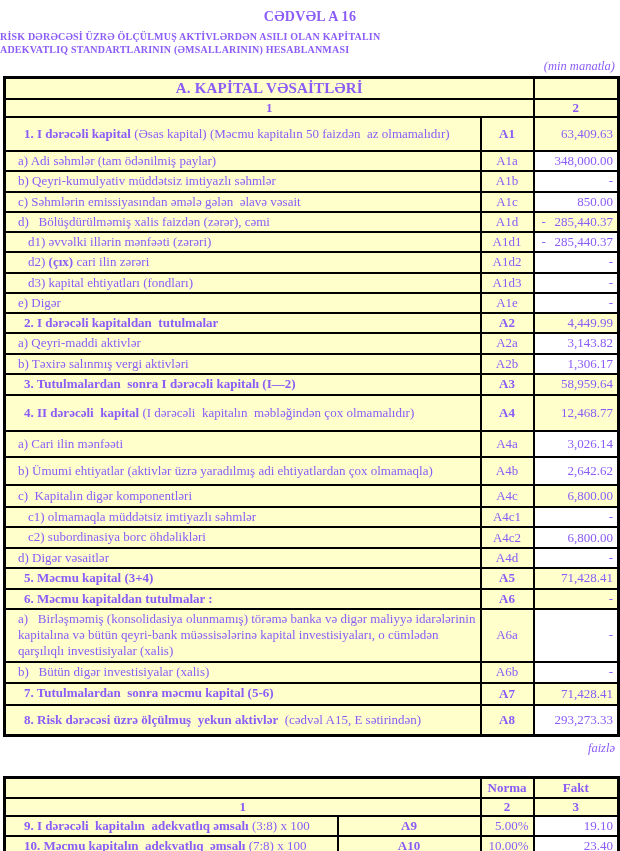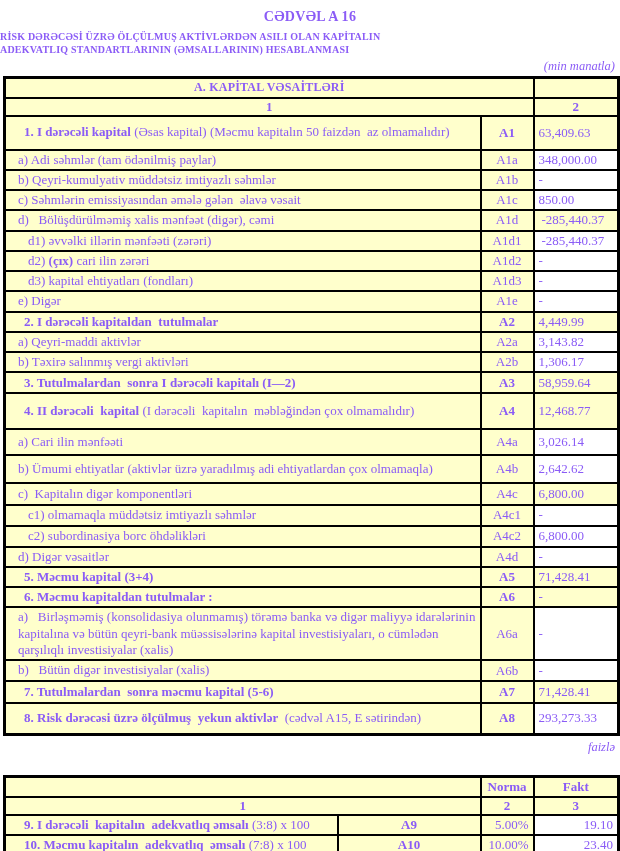--- a/index.html
+++ b/index.html
@@ -11,28 +11,28 @@
     position:relative; overflow:hidden;
   }
   .tbl-label { text-align:center; font-weight:bold; font-size:14px; padding-top:9px; letter-spacing:.3px; }
   .main-title { text-align:left; font-weight:bold; font-size:10px; line-height:1.3; margin-top:5px; letter-spacing:.2px; }
   .unit-note { text-align:right; font-style:italic; font-size:12.5px; padding-right:5px; margin-top:3px; margin-bottom:2px;margin-left:36px; }
   table { border-collapse:collapse; table-layout:fixed; margin:0 3px; width:614px; }
   table, td, th { border:2px solid var(--border); }
   table { border-width:3px; }
   td, th { padding:1px 4px; font-size:13px; vertical-align:middle; background:var(--yellow); overflow:hidden; }
   th { font-weight:bold; text-align:center; }
-  .sec-hdr { font-size:12px; height:20px; letter-spacing:.2px; }
+  .sec-hdr { font-size:15px; height:20px; letter-spacing:.2px; }
   .nums-row th { height:14px; font-size:13px; padding:0 2px; }
   .lbl { text-align:left; padding-left:18px; white-space:pre-wrap; line-height:1.25; }
   .ind1 { padding-left:12px; }
   .ind2 { padding-left:22px; }
   .b { font-weight:bold; }
   .code { text-align:center; padding:0 2px; }
-  .val { padding-right:4px; }
+  .val { text-align:right; padding-right:4px; }
   .val .minus { float:left; padding-left:3px; }
   .bg-w { background:var(--white); }
   .bg-y { background:var(--yellow); }
   .ratio-note { text-align:right; font-style:italic; font-size:12.5px; padding-right:5px; margin-top:4px; margin-bottom:20px; }
   .norma { text-align:right; font-weight:normal; padding-right:4px; }
   .fakt { text-align:right; background:var(--white); padding-right:4px; }
 </style>
 </head>
 <body>
 
@@ -75,21 +75,21 @@
           <td class="lbl bg-y ind1"><span>b) Qeyri-kumulyativ müddətsiz imtiyazlı səhmlər</span></td>
           <td class="code bg-y">A1b</td>
           <td class="val bg-w">-</td>
         </tr>
         <tr style="height: 20px;">
           <td class="lbl bg-y ind1"><span>c) Səhmlərin emissiyasından əmələ gələn  əlavə vəsait</span></td>
           <td class="code bg-y">A1c</td>
           <td class="val bg-w">850.00</td>
         </tr>
         <tr style="height: 20px;">
-          <td class="lbl bg-y ind1"><span>d)   Bölüşdürülməmiş xalis mənfəət (digər), cəmi</span></td>
+          <td class="lbl bg-y ind1"><span>d)   Bölüşdürülməmiş xalis faizdən (zərər), cəmi</span></td>
           <td class="code bg-y">A1d</td>
           <td class="val bg-y"><span class="minus">-</span>285,440.37</td>
         </tr>
         <tr style="height: 20px;">
           <td class="lbl bg-y ind2"><span>d1) əvvəlki illərin mənfəəti (zərəri)</span></td>
           <td class="code bg-y">A1d1</td>
           <td class="val bg-w"><span class="minus">-</span>285,440.37</td>
         </tr>
         <tr style="height: 20px;">
           <td class="lbl bg-y ind2"><span>d2) </span><span class="b">(çıx)</span><span> cari ilin zərəri</span></td>

